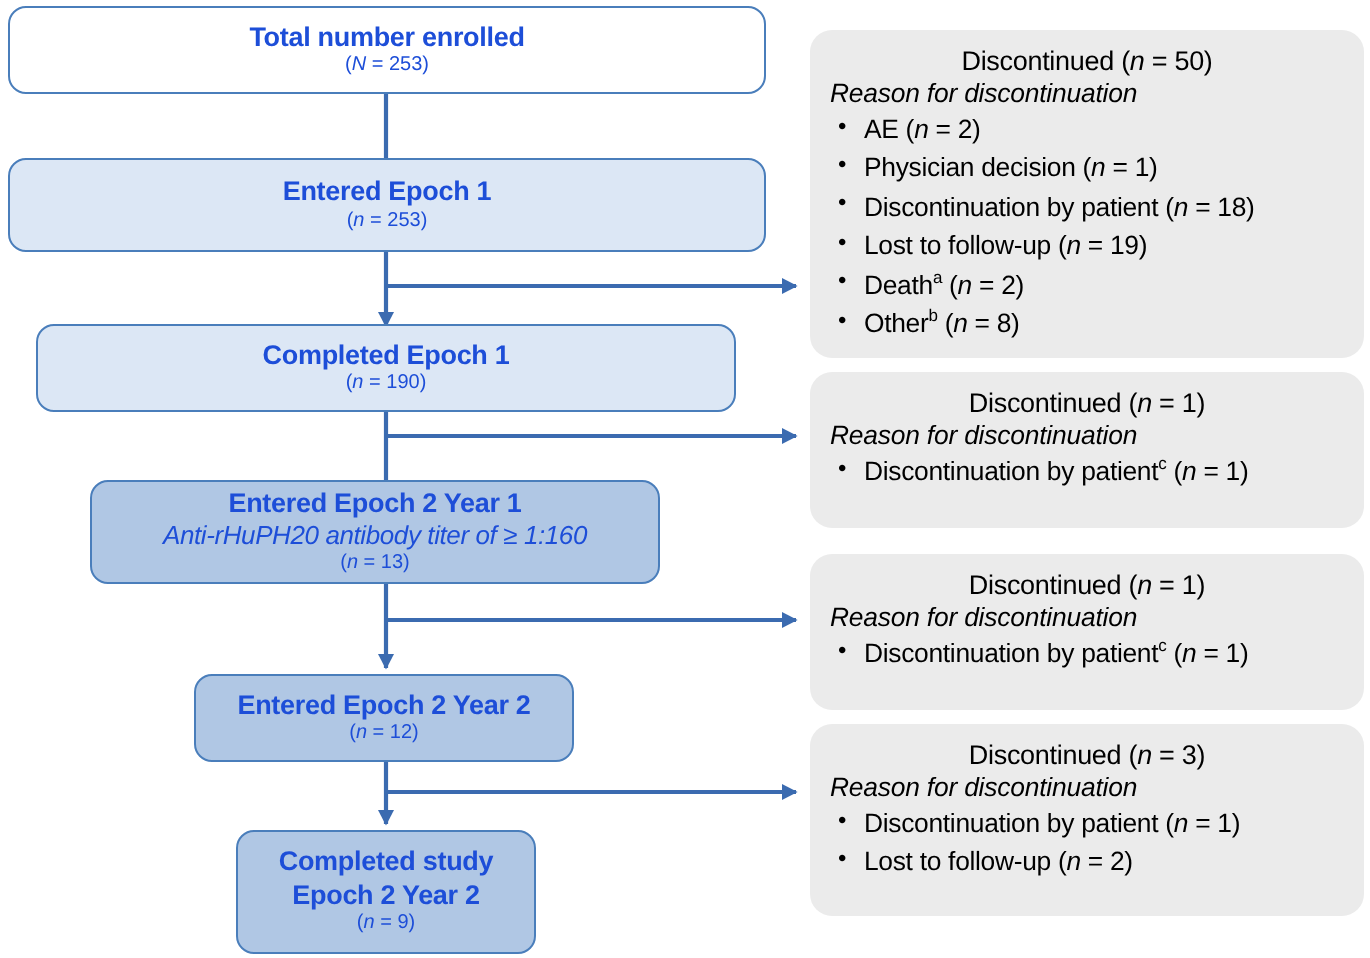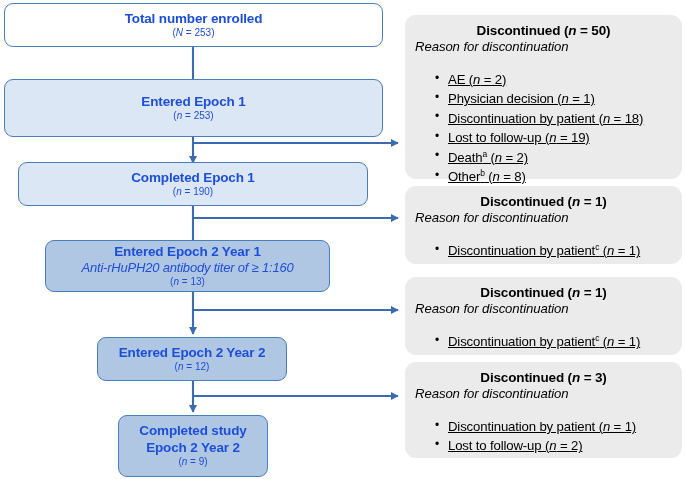--- a/index.html
+++ b/index.html
@@ -60,39 +60,38 @@
 
   .panel {
     position: absolute;
     box-sizing: border-box;
     background: #ebebeb;
     border-radius: 11px;
     padding: 8px 10px 9px 10px;
     color: #000;
   }
   .panel .p-head {
-    font-weight: bold;
+    font-weight: normal;
     font-size: 13.5px;
     text-align: center;
     margin-bottom: 1px;
     letter-spacing: -0.15px;
   }
   .panel .p-head i { font-style: italic; }
   .panel .p-reason {
     font-style: italic;
     font-size: 13.2px;
     text-align: left;
     margin-bottom: 1px;
     letter-spacing: -0.1px;
   }
   .panel ul {
-    margin: 16px;
+    margin: 0;
     padding: 0;
     list-style: none;
-    text-decoration: underline;
   }
   .panel li {
     font-size: 13.2px;
     text-align: left;
     position: relative;
     padding-left: 17px;
     line-height: 1.47;
     letter-spacing: -0.15px;
   }
   .panel li::before {
@@ -132,21 +131,21 @@
       <line x1="193" y1="381" x2="193" y2="412" marker-end="url(#ah)"></line>
       <path d="M193,396 L398,396" marker-end="url(#ah)"></path>
     </g>
   </svg>
 
   <div class="node fill-white" style="left:4px; top:3px; width:379px; height:44px;">
     <div class="ttl">Total number enrolled</div>
     <div class="cnt">(<i>N</i><span> = 253</span>)</div>
   </div>
 
-  <div class="node fill-light" style="left:4px; top:79px; width:379px; height:58px;">
+  <div class="node fill-light" style="left:4px; top:79px; width:379px; height:47px;">
     <div class="ttl">Entered Epoch 1</div>
     <div class="cnt">(<i>n</i><span> = 253</span>)</div>
   </div>
 
   <div class="node fill-light" style="left:18px; top:162px; width:350px; height:44px;">
     <div class="ttl">Completed Epoch 1</div>
     <div class="cnt">(<i>n</i><span> = 190</span>)</div>
   </div>
 
   <div class="node fill-mid" style="left:45px; top:240px; width:285px; height:52px;">

